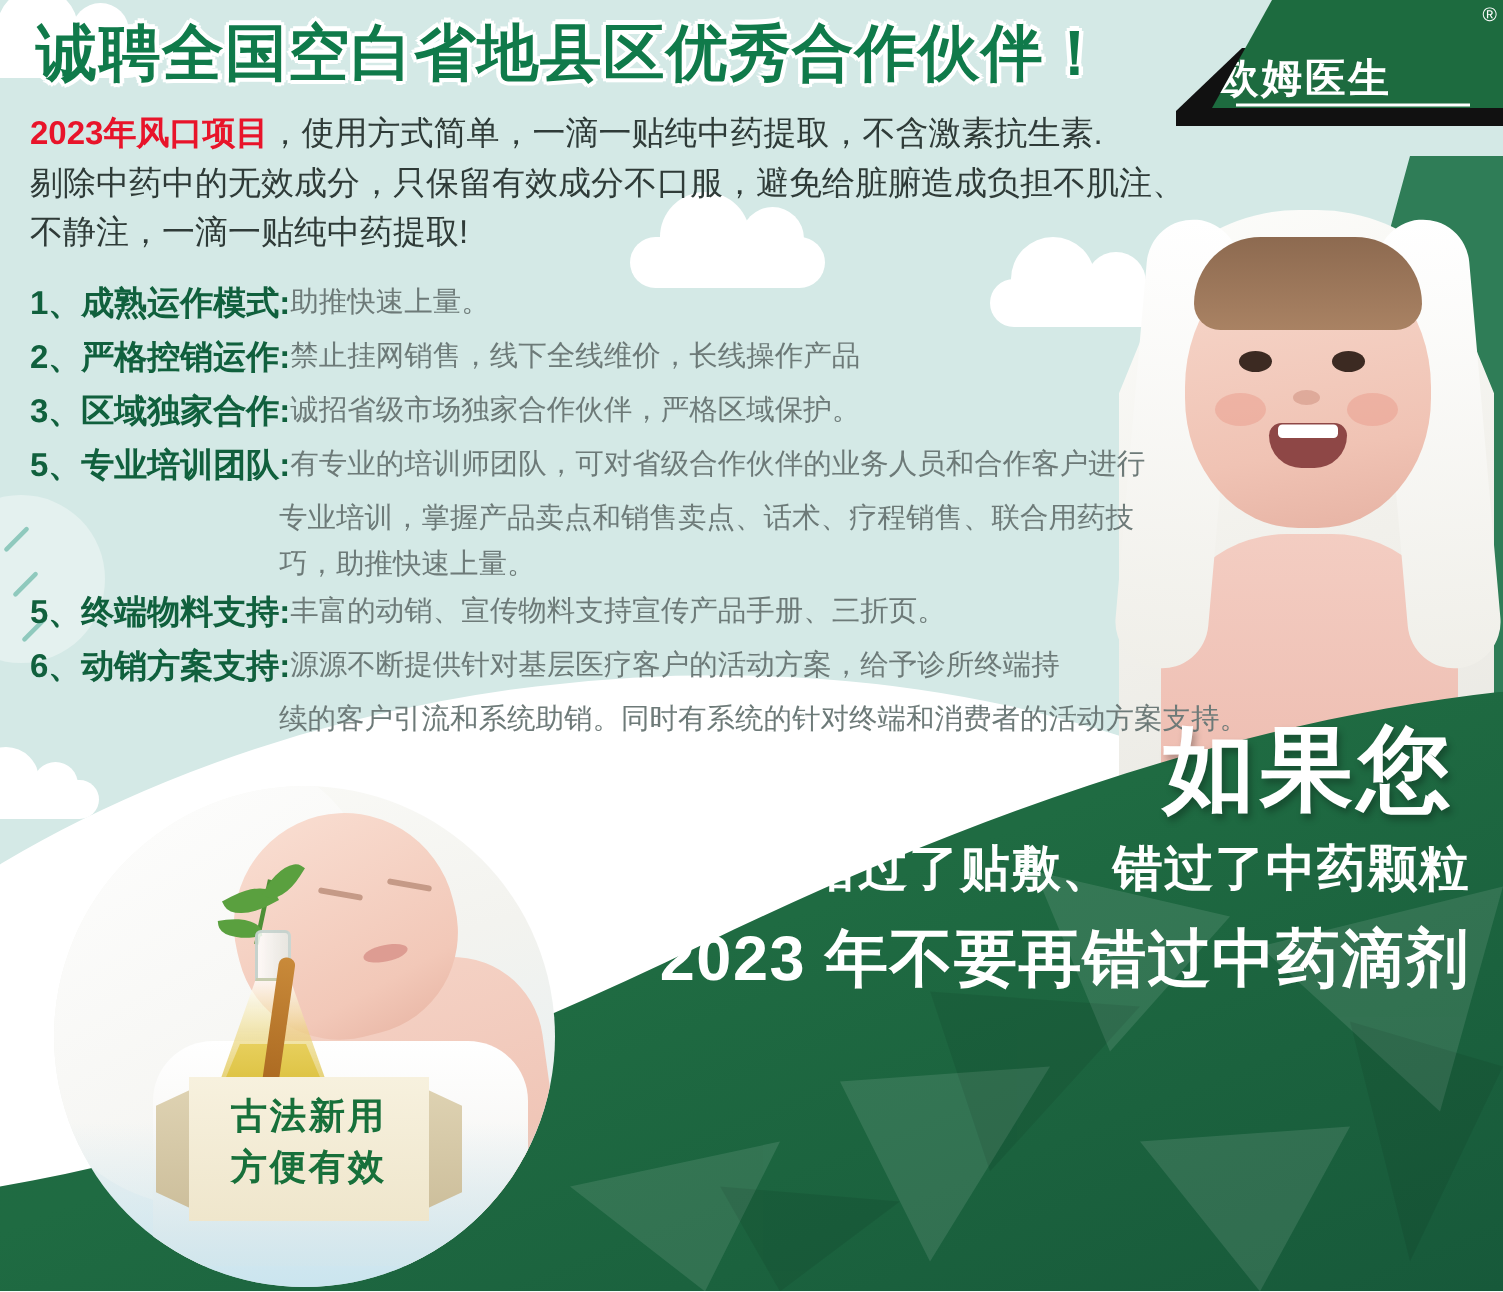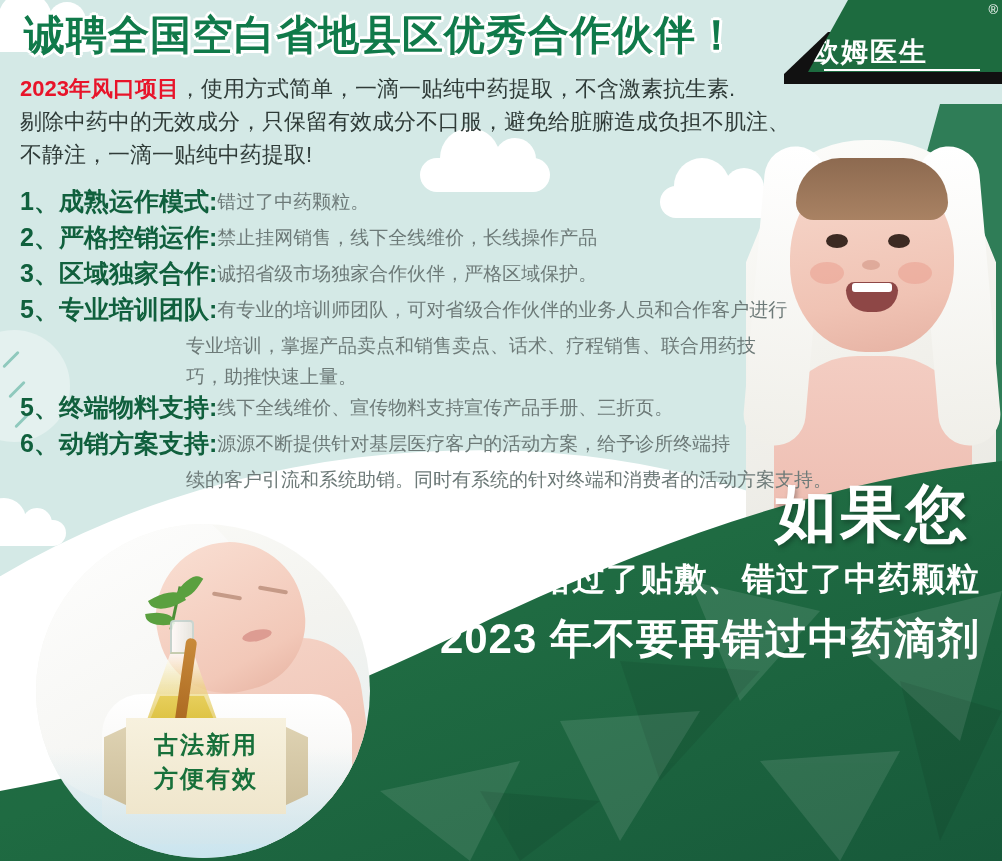--- a/index.html
+++ b/index.html
@@ -131,21 +131,21 @@
   .list{
     position:absolute; left:20px; top:186px;
     width:860px;
   }
   .li{
     display:flex; align-items:flex-start;
     margin-bottom:5px;
   }
   .li-num{
     flex:0 0 auto;
-    font-size:25px; font-weight:bold; line-height:31px;
+    font-size:22px; font-weight:bold; line-height:31px;
     color:#10603d; white-space:nowrap;
     letter-spacing:0px;
   }
   .li-body{
     font-size:19px; line-height:31px;
     color:#6d7a78;
   }
   .li-cont{
     font-size:19px; line-height:31px;
     color:#6d7a78;
@@ -444,21 +444,21 @@
     <span class="hl">2023年风口项目</span><span>，使用方式简单，一滴一贴纯中药提取，不含激素抗生素.</span><br>
     <span>剔除中药中的无效成分，只保留有效成分不口服，避免给脏腑造成负担不肌注、</span><br>
     <span>不静注，一滴一贴纯中药提取!</span>
   </div>
 
   <div class="list">
 
     <div>
       <div class="li">
         <span class="li-num">1、成熟运作模式:</span>
-        <span class="li-body">错过了中药颗粒。</span>
+        <span class="li-body">助推快速上量。</span>
       </div>
     </div>
 
     <div>
       <div class="li">
         <span class="li-num">2、严格控销运作:</span>
         <span class="li-body">禁止挂网销售，线下全线维价，长线操作产品</span>
       </div>
     </div>
 
@@ -474,21 +474,21 @@
         <span class="li-num">5、专业培训团队:</span>
         <span class="li-body">有专业的培训师团队，可对省级合作伙伴的业务人员和合作客户进行</span>
       </div>
       <div class="li-cont" style="white-space:pre-line;">专业培训，掌握产品卖点和销售卖点、话术、疗程销售、联合用药技
 巧，助推快速上量。</div>
     </div>
 
     <div>
       <div class="li">
         <span class="li-num">5、终端物料支持:</span>
-        <span class="li-body">线下全线维价、宣传物料支持宣传产品手册、三折页。</span>
+        <span class="li-body">丰富的动销、宣传物料支持宣传产品手册、三折页。</span>
       </div>
     </div>
 
     <div>
       <div class="li">
         <span class="li-num">6、动销方案支持:</span>
         <span class="li-body">源源不断提供针对基层医疗客户的活动方案，给予诊所终端持</span>
       </div>
       <div class="li-cont" style="white-space:pre-line;">续的客户引流和系统助销。同时有系统的针对终端和消费者的活动方案支持。</div>
     </div>

